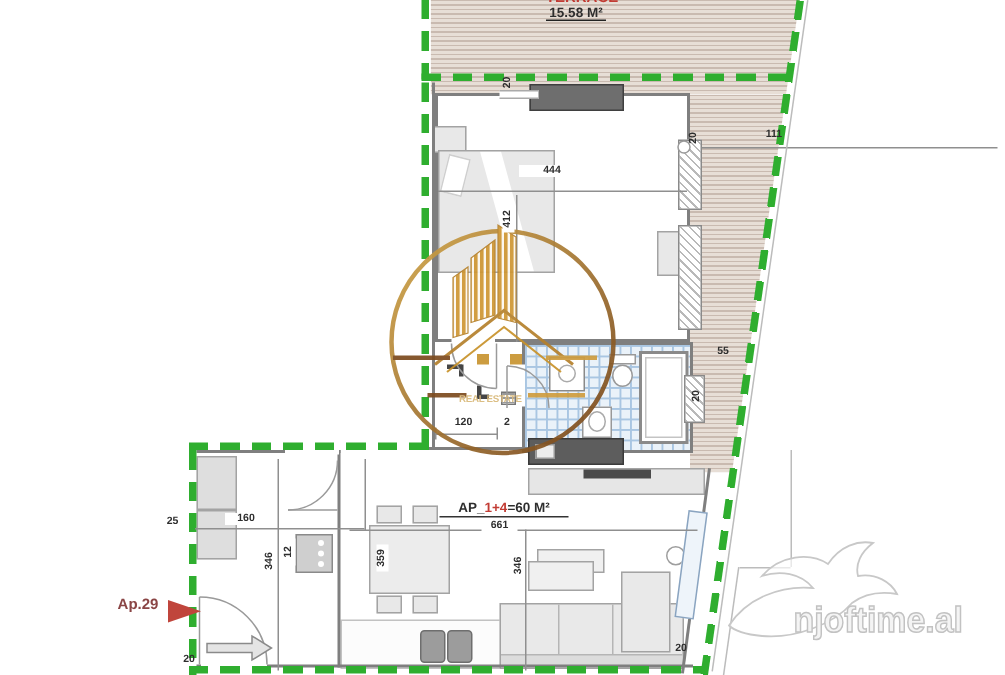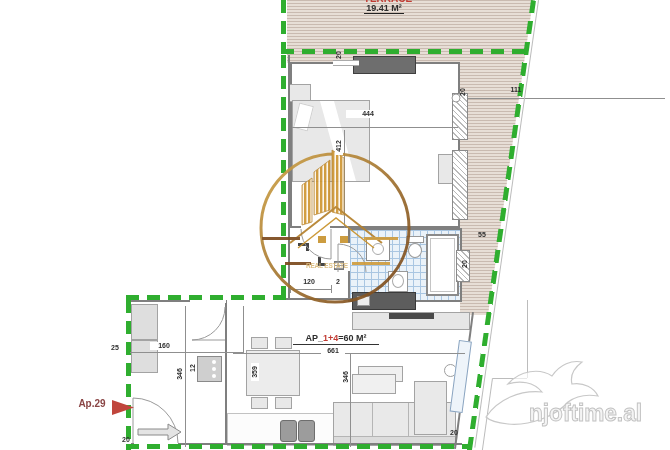--- a/index.html
+++ b/index.html
@@ -191,21 +191,21 @@
 
     <g>
       <path d="M486,417 C498,399 520,390 542,392 C534,382 520,380 508,384 C520,370 540,368 552,376
                C560,364 572,360 582,362 C574,368 570,376 572,384 C584,382 594,388 598,396
                C586,394 576,396 568,402 C556,416 530,426 508,424 C498,423 490,421 486,417 Z" fill="rgba(255,255,255,0.65)" stroke="#c8c8c8" stroke-width="1.2"></path>
       <text x="529" y="421" font-size="24" font-weight="bold" font-family="Liberation Sans, sans-serif" fill="#f4f4f4" stroke="#c2c2c2" stroke-width="1" textLength="113" lengthAdjust="spacingAndGlyphs">njoftime.al</text>
     </g>
   </svg>
 
   <div class="lbl" style="left:348px;top:-7px;width:80px;font-size:10px;color:#c23b33;"><span>TERRACE</span></div>
-  <div class="lbl" style="left:346px;top:3px;width:76px;font-size:9px;"><span style="border-bottom:1px solid #222;padding:0 2px;">19.41 M²</span></div>
+  <div class="lbl" style="left:346px;top:3px;width:76px;font-size:9px;"><span style="border-bottom:1px solid #222;padding:0 2px;">15.58 M²</span></div>
 
   <div class="lbl bg" style="left:346px;top:110px;width:44px;"><span>444</span></div>
   <div class="lbl bg rot" style="left:330px;top:142px;"><span>412</span></div>
   <div class="lbl" style="left:502px;top:86px;width:28px;"><span>111</span></div>
   <div class="lbl rot" style="left:330px;top:51px;"><span>20</span></div>
   <div class="lbl rot" style="left:454px;top:88px;"><span>20</span></div>
   <div class="lbl" style="left:472px;top:231px;width:20px;"><span>55</span></div>
   <div class="lbl rot" style="left:456px;top:260px;"><span>20</span></div>
   <div class="lbl bg" style="left:294px;top:278px;width:30px;"><span>120</span></div>
   <div class="lbl bg" style="left:333px;top:278px;width:10px;"><span>2</span></div>

